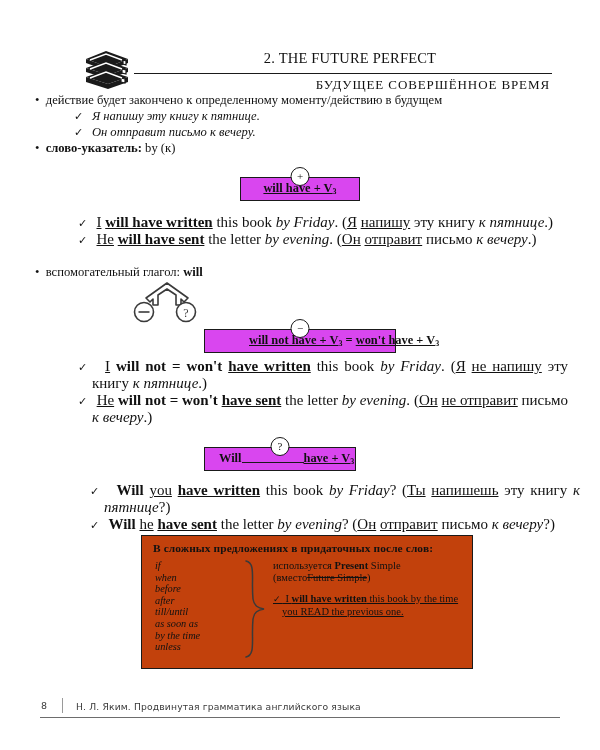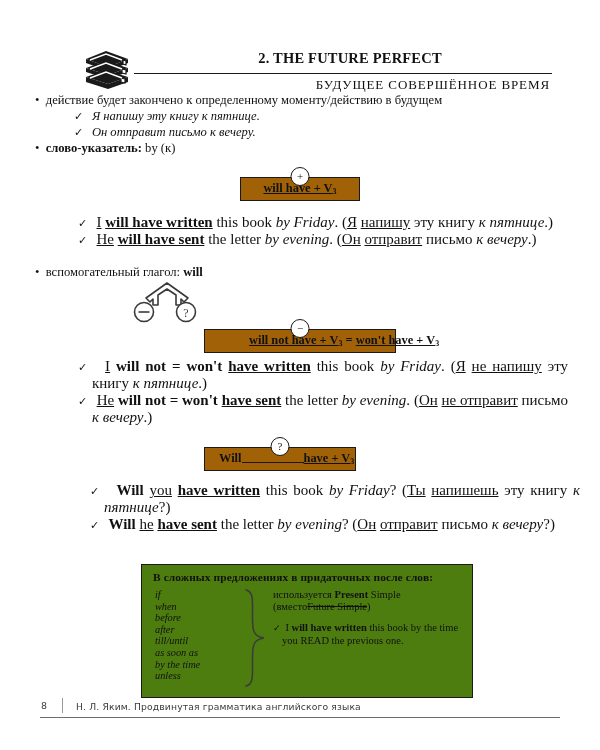--- a/index.html
+++ b/index.html
@@ -11,21 +11,21 @@
     position:relative;
     overflow:hidden;
   }
   .page{position:relative;width:600px;height:750px;}
 
   
   .header{position:absolute;left:0;top:22px;width:600px;height:70px;}
   .books-icon{position:absolute;left:78px;top:26px;width:60px;height:48px;}
   .head-title{
     position:absolute;left:150px;top:28px;width:400px;
-    text-align:center;font-weight:bold;font-size:14.5px;
+    text-align:center;font-weight:normal;font-size:14.5px;
     letter-spacing:.2px;
   }
   .head-rule{
     position:absolute;left:134px;top:51px;width:418px;height:0;
     border-top:1.6px solid #1a1a1a;
   }
   .head-sub{
     position:absolute;left:150px;top:55px;width:400px;
     text-align:right;font-size:13px;letter-spacing:.9px;
   }
@@ -60,56 +60,56 @@
   .sign-circle{
     position:absolute;left:50%;transform:translateX(-50%);
     top:0;width:17px;height:17px;border-radius:50%;
     border:1.3px solid #1a1a1a;background:#fff;
     display:flex;align-items:center;justify-content:center;
     font-size:11px;line-height:1;z-index:3;
   }
   .sign-circle span{display:block;margin-top:-1px;}
   .fbox{
     position:absolute;top:10px;left:0;
-    border:1.4px solid #1a1a1a;background:#a16207;
+    border:1.4px solid #1a1a1a;background:#d946ef;
     padding:3px 10px 4px 10px;
     font-size:12.4px;font-weight:bold;text-align:center;
     white-space:nowrap;
   }
   .fbox .blank{
     display:inline-block;width:62px;
     border-bottom:1.2px solid #1a1a1a;
     vertical-align:-1px;
   }
 
   
   .fork{position:absolute;left:128px;top:281px;width:78px;height:44px;}
 
   
   .bottom-box{
-    position:absolute;left:141px;top:564px;
+    position:absolute;left:141px;top:535px;
     width:330px;height:132px;
-    border:1.3px solid #1a1a1a;background:#4d7c0f;
+    border:1.3px solid #1a1a1a;background:#c2410c;
   }
   .bb-title{
     font-size:11.4px;font-weight:bold;
     padding:6px 0 0 11px;letter-spacing:.1px;
   }
   .bb-cols{position:relative;margin-top:6px;height:104px;}
   .bb-left{
     position:absolute;left:13px;top:0;width:86px;
     font-style:italic;font-size:10.3px;line-height:11.6px;
   }
   .bb-brace{position:absolute;left:100px;top:-1px;width:26px;height:100px;}
   .bb-right{
     position:absolute;left:131px;top:0;width:192px;
     font-size:10.5px;line-height:11.9px;
   }
   .bb-right .rule-line{margin-bottom:9px;}
-  .bb-ex{text-indent:-9px;padding-left:9px;margin-top:0;}
+  .bb-ex{text-indent:-9px;padding-left:9px;margin-top:0;text-decoration:underline;}
   .bb-ex::before{content:"\2713\00a0";font-size:9px;}
 
   
   .footer{position:absolute;left:0;top:700px;width:600px;}
   .footer-rule{
     position:absolute;left:40px;top:17px;width:520px;height:0;
     border-top:1px solid #6d6d6d;
   }
   .footer-page{
     position:absolute;left:41px;top:0;

